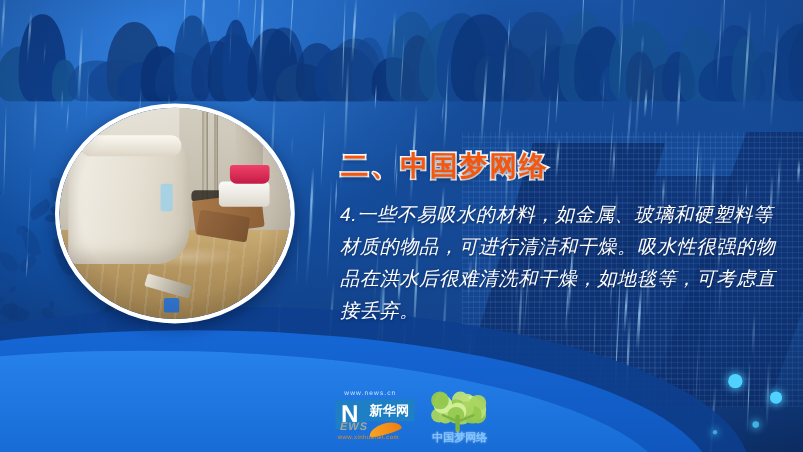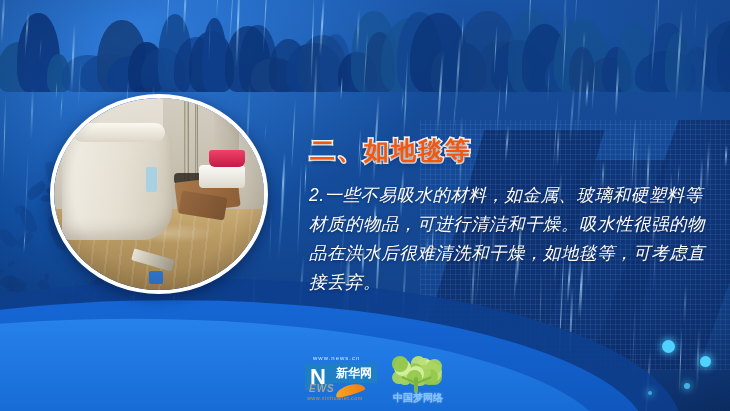--- a/index.html
+++ b/index.html
@@ -494,22 +494,22 @@
       <div class="ph-chair"></div>
       <div class="ph-chair2"></div>
       <div class="ph-box"></div>
       <div class="ph-basin"></div>
       <div class="ph-float"></div>
       <div class="ph-blue"></div>
       <div class="ph-shadow"></div>
     </div>
   </div>
 
-  <div class="subhead">二、如地毯等</div>
-  <div class="body-copy">2.一些不易吸水的材料，如金属、玻璃和硬塑料等材质的物品，可进行清洁和干燥。吸水性很强的物品在洪水后很难清洗和干燥，如地毯等，可考虑直接丢弃。</div>
+  <div class="subhead">二、中国梦网络</div>
+  <div class="body-copy">4.一些不易吸水的材料，如金属、玻璃和硬塑料等材质的物品，可进行清洁和干燥。吸水性很强的物品在洪水后很难清洗和干燥，如地毯等，可考虑直接丢弃。</div>
 
   <div class="logos">
     <div class="xh">
       <div class="xh-url-top">www.news.cn</div>
       <div class="xh-n">N</div>
       <div class="xh-cn">新华网</div>
       <div class="xh-swoosh"></div>
       <div class="xh-news">EWS</div>
       <div class="xh-url-bot">www.xinhuanet.com</div>
     </div>

